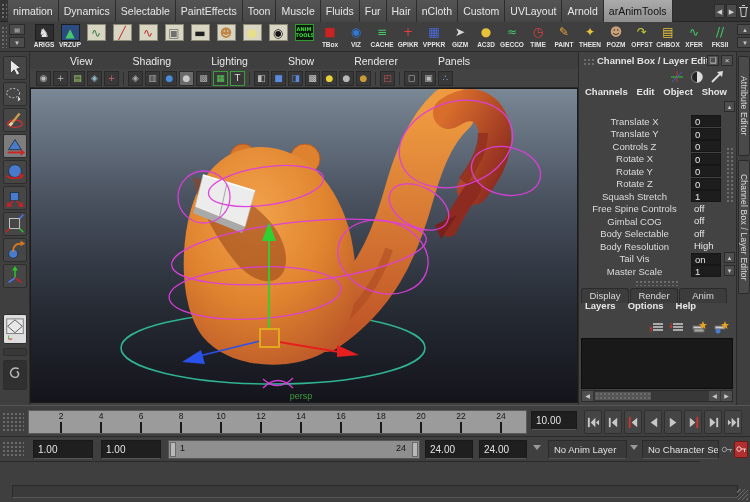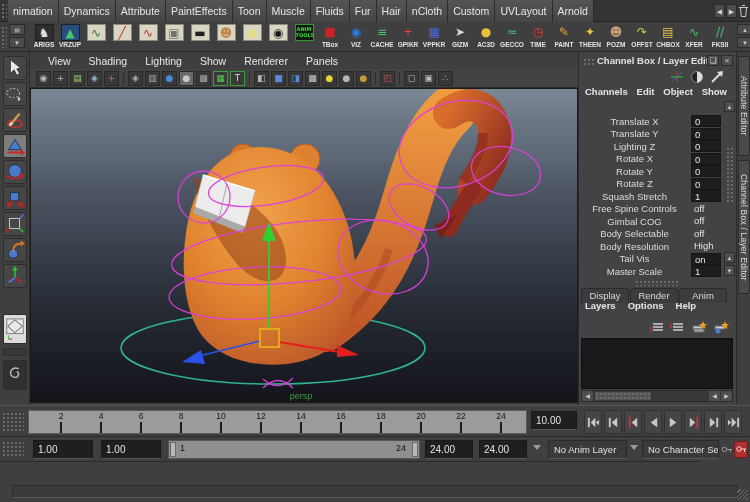--- a/index.html
+++ b/index.html
@@ -46,21 +46,21 @@
   .tile.flat  { background:transparent; }
   .tile.animtools { background:#0d1a0d; border:1px solid #2f9b2f; font-size:5px; line-height:5.5px; padding-top:2px; word-spacing:19px; font-weight:bold; }
   .shelflabel { display:block; font-size:6.5px; font-weight:bold; color:#E4E4E4; line-height:8px; letter-spacing:0; }
   
   #toolbox { left:0; top:52px; width:30px; height:353px; background:#3f3f3f; border-right:1px solid #2c2c2c; }
   .tool { position:absolute; left:3px; width:24px; height:24px; background:#464646; border:1px solid #2d2d2d; border-radius:2px; }
   .tool.active { background:#7d7d7d; }
   .tool svg { display:block; width:22px; height:22px; }
   
   #vp-menus { left:30px; top:52px; width:548px; height:17px; background:#3f3f3f; display:flex; align-items:center; padding-left:10px; gap:2px; }
-  .vpmenu { font-size:10.5px; color:#E8E8E8; padding:0 8px; cursor:default; }
+  .vpmenu { font-size:10.5px; color:#E8E8E8; padding:0 8px; cursor:default;margin-left:22px; }
   #vp-iconbar { left:30px; top:69px; width:548px; height:19px; background:#434343; border-bottom:1px solid #2a2a2a; display:flex; align-items:center; padding-left:6px; gap:2px; }
   .vpicon {
     flex:0 0 15px; width:15px; height:15px; background:#383838; border:1px solid #2a2a2a;
     font-family:"DejaVu Sans",sans-serif; font-size:9px; line-height:13px; text-align:center;
   }
   .vpicon.sep { flex:0 0 1px; width:1px; height:13px; background:#2d2d2d; border:none; margin:0 2px; }
   .vpicon.pressed { background:#6a6a6a; }
   .vpicon.greenb { border-color:#3f9b3f; }
   #vp-canvas { left:30px; top:88px; width:548px; height:315px; border:1px solid #1b1b1b; }
   
@@ -113,21 +113,21 @@
 <div id="app">
 
   <div class="abs" id="menubar">
     <div class="abs grip" style="left:1px;top:3px;width:6px;height:16px;"></div>
     <div id="menutabs">
 
         <div class="mtab">nimation</div>
 
         <div class="mtab">Dynamics</div>
 
-        <div class="mtab">Attribute</div>
+        <div class="mtab">Selectable</div>
 
         <div class="mtab">PaintEffects</div>
 
         <div class="mtab">Toon</div>
 
         <div class="mtab">Muscle</div>
 
         <div class="mtab">Fluids</div>
 
         <div class="mtab">Fur</div>
@@ -135,20 +135,21 @@
         <div class="mtab">Hair</div>
 
         <div class="mtab">nCloth</div>
 
         <div class="mtab">Custom</div>
 
         <div class="mtab">UVLayout</div>
 
         <div class="mtab">Arnold</div>
 
+        <div class="mtab selected">arAnimTools</div>
 
     </div>
     <div class="tabscroll" style="left:714px;">◀</div>
     <div class="tabscroll" style="left:726px;">▶</div>
     <svg class="abs" style="left:738px;top:4px;" width="11" height="14" viewBox="0 0 11 14">
       <path d="M1,3.5 h9 M4,1.5 h3 M2.5,3.5 l0.8,9 h4.4 l0.8,-9" fill="none" stroke="#C8C8C8" stroke-width="1"></path>
     </svg>
   </div>
 
   <div class="abs" id="shelfrow">
@@ -570,21 +571,21 @@
           <span class="attr-label">Translate X</span>
           <span class="attr-val boxed">0</span>
         </div>
 
         <div class="attr-row">
           <span class="attr-label">Translate Y</span>
           <span class="attr-val boxed">0</span>
         </div>
 
         <div class="attr-row">
-          <span class="attr-label">Lighting Z</span>
+          <span class="attr-label">Controls Z</span>
           <span class="attr-val boxed">0</span>
         </div>
 
         <div class="attr-row">
           <span class="attr-label">Rotate X</span>
           <span class="attr-val boxed">0</span>
         </div>
 
         <div class="attr-row">
           <span class="attr-label">Rotate Y</span>

